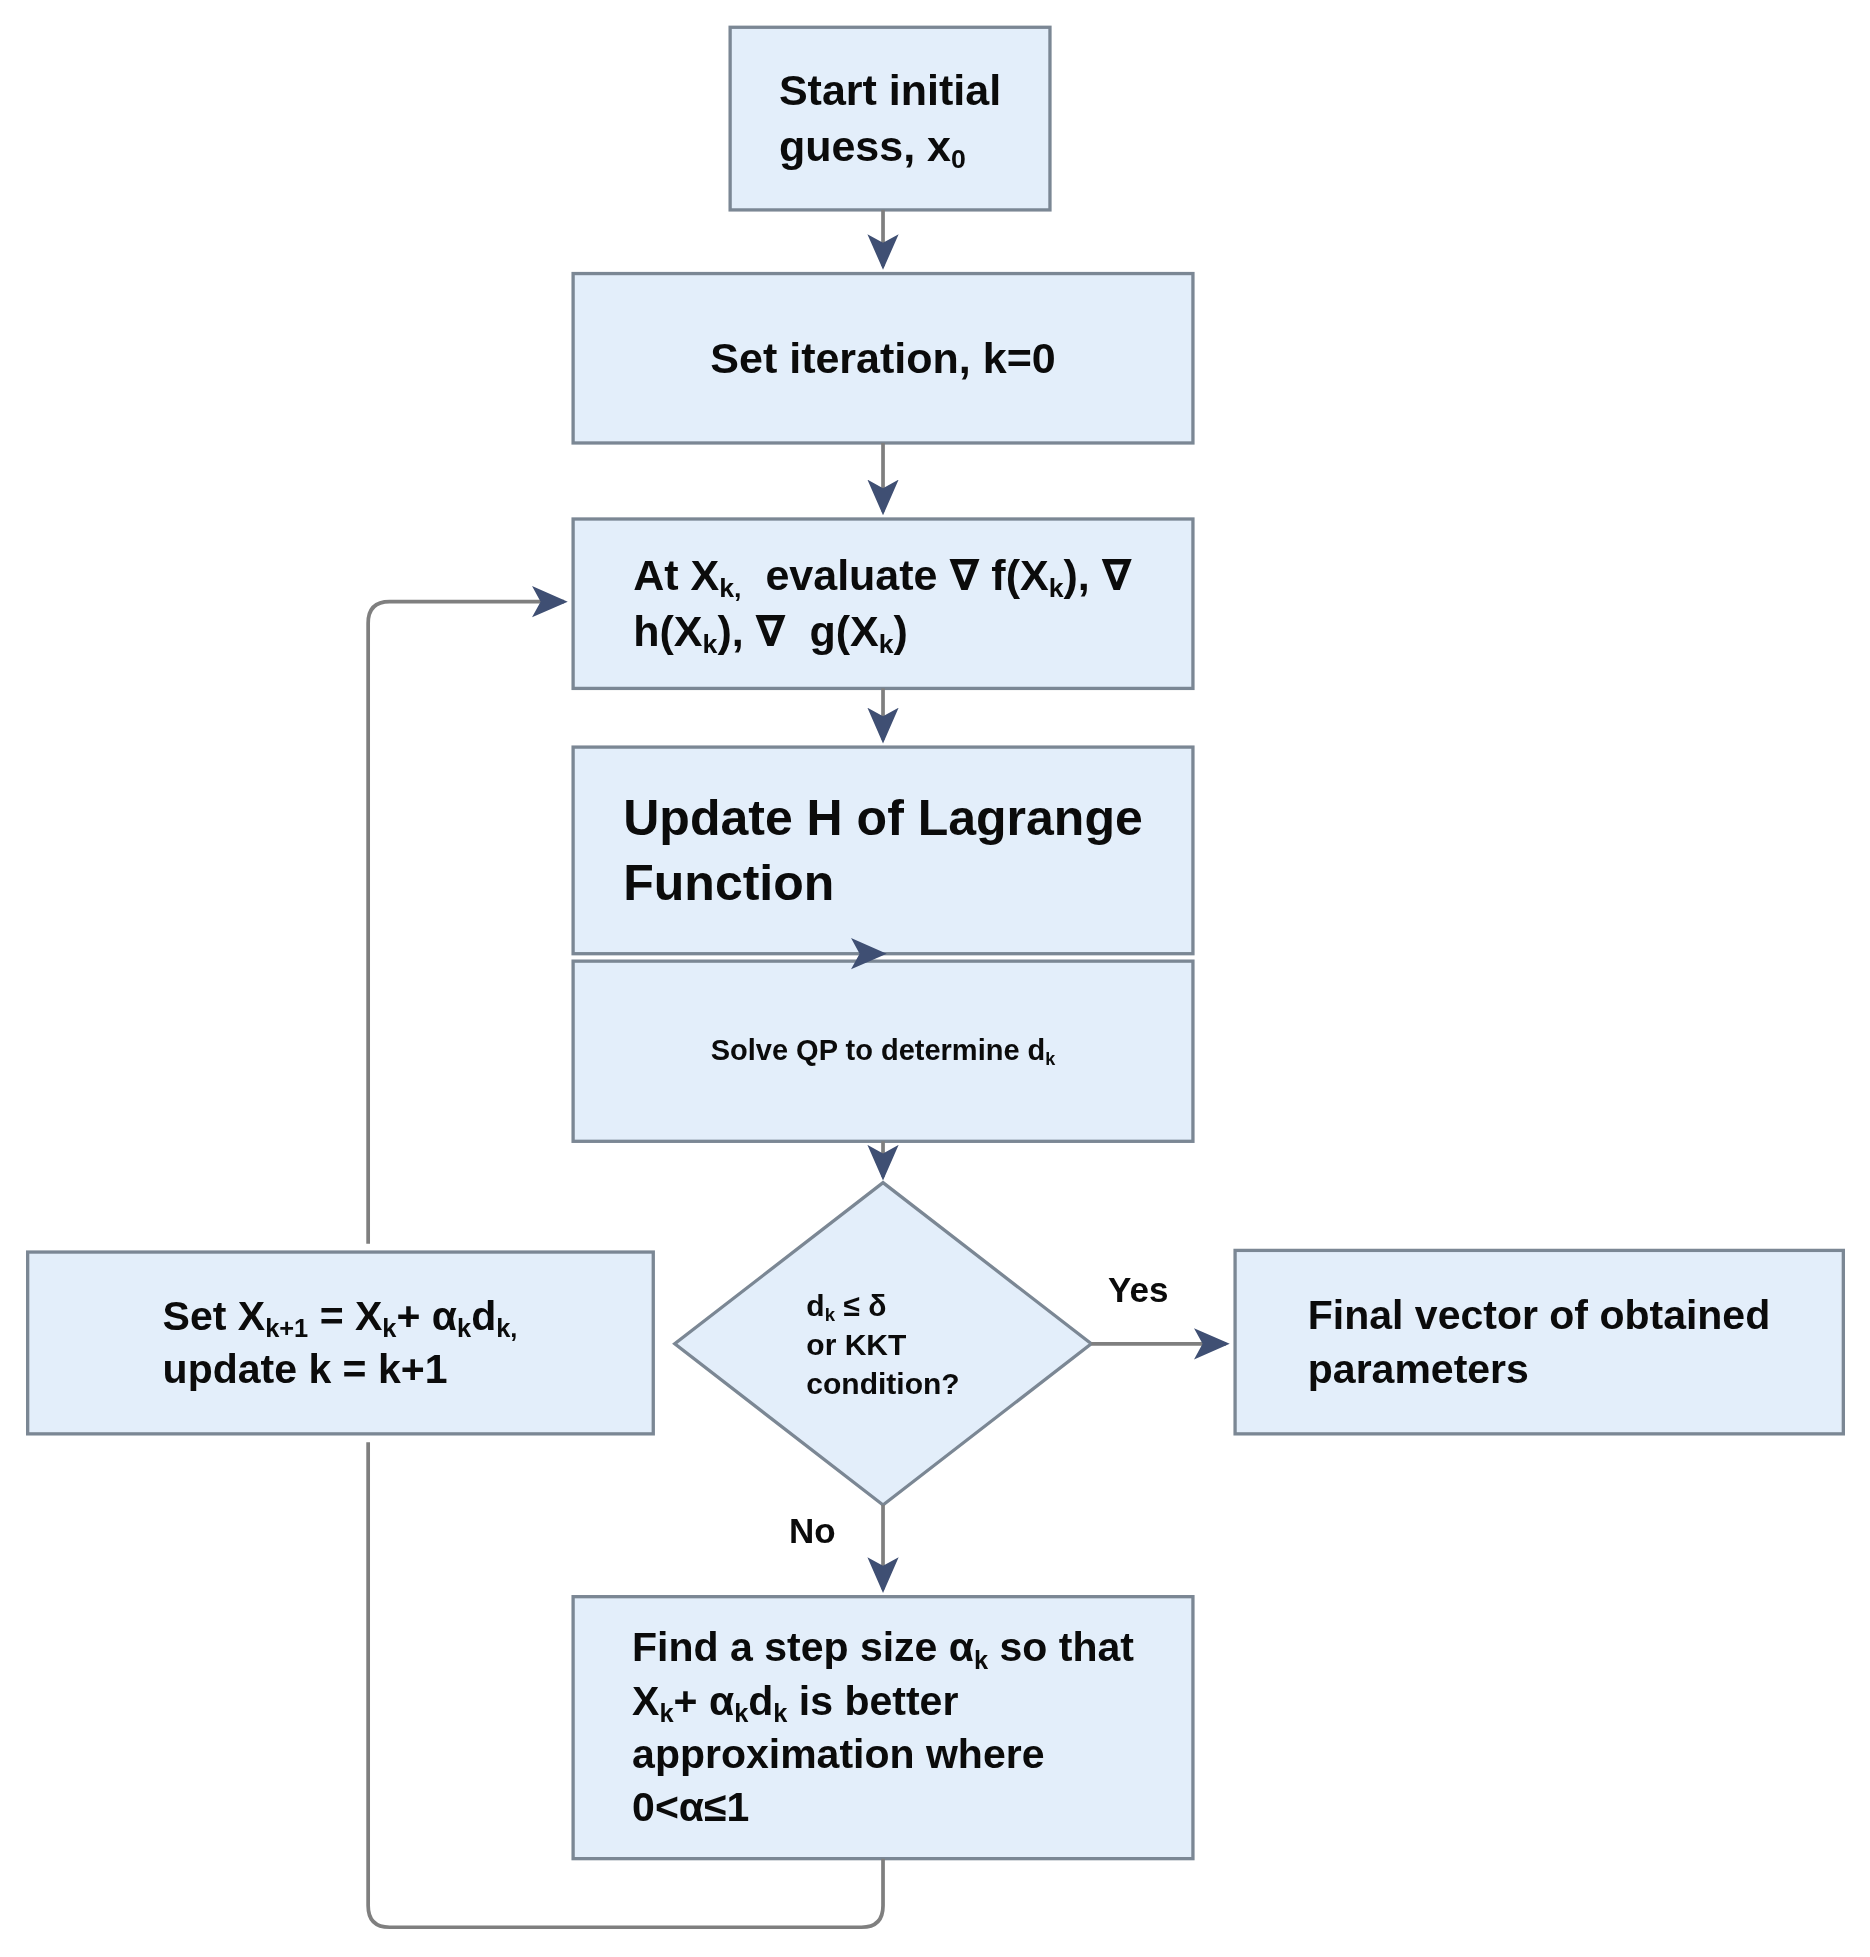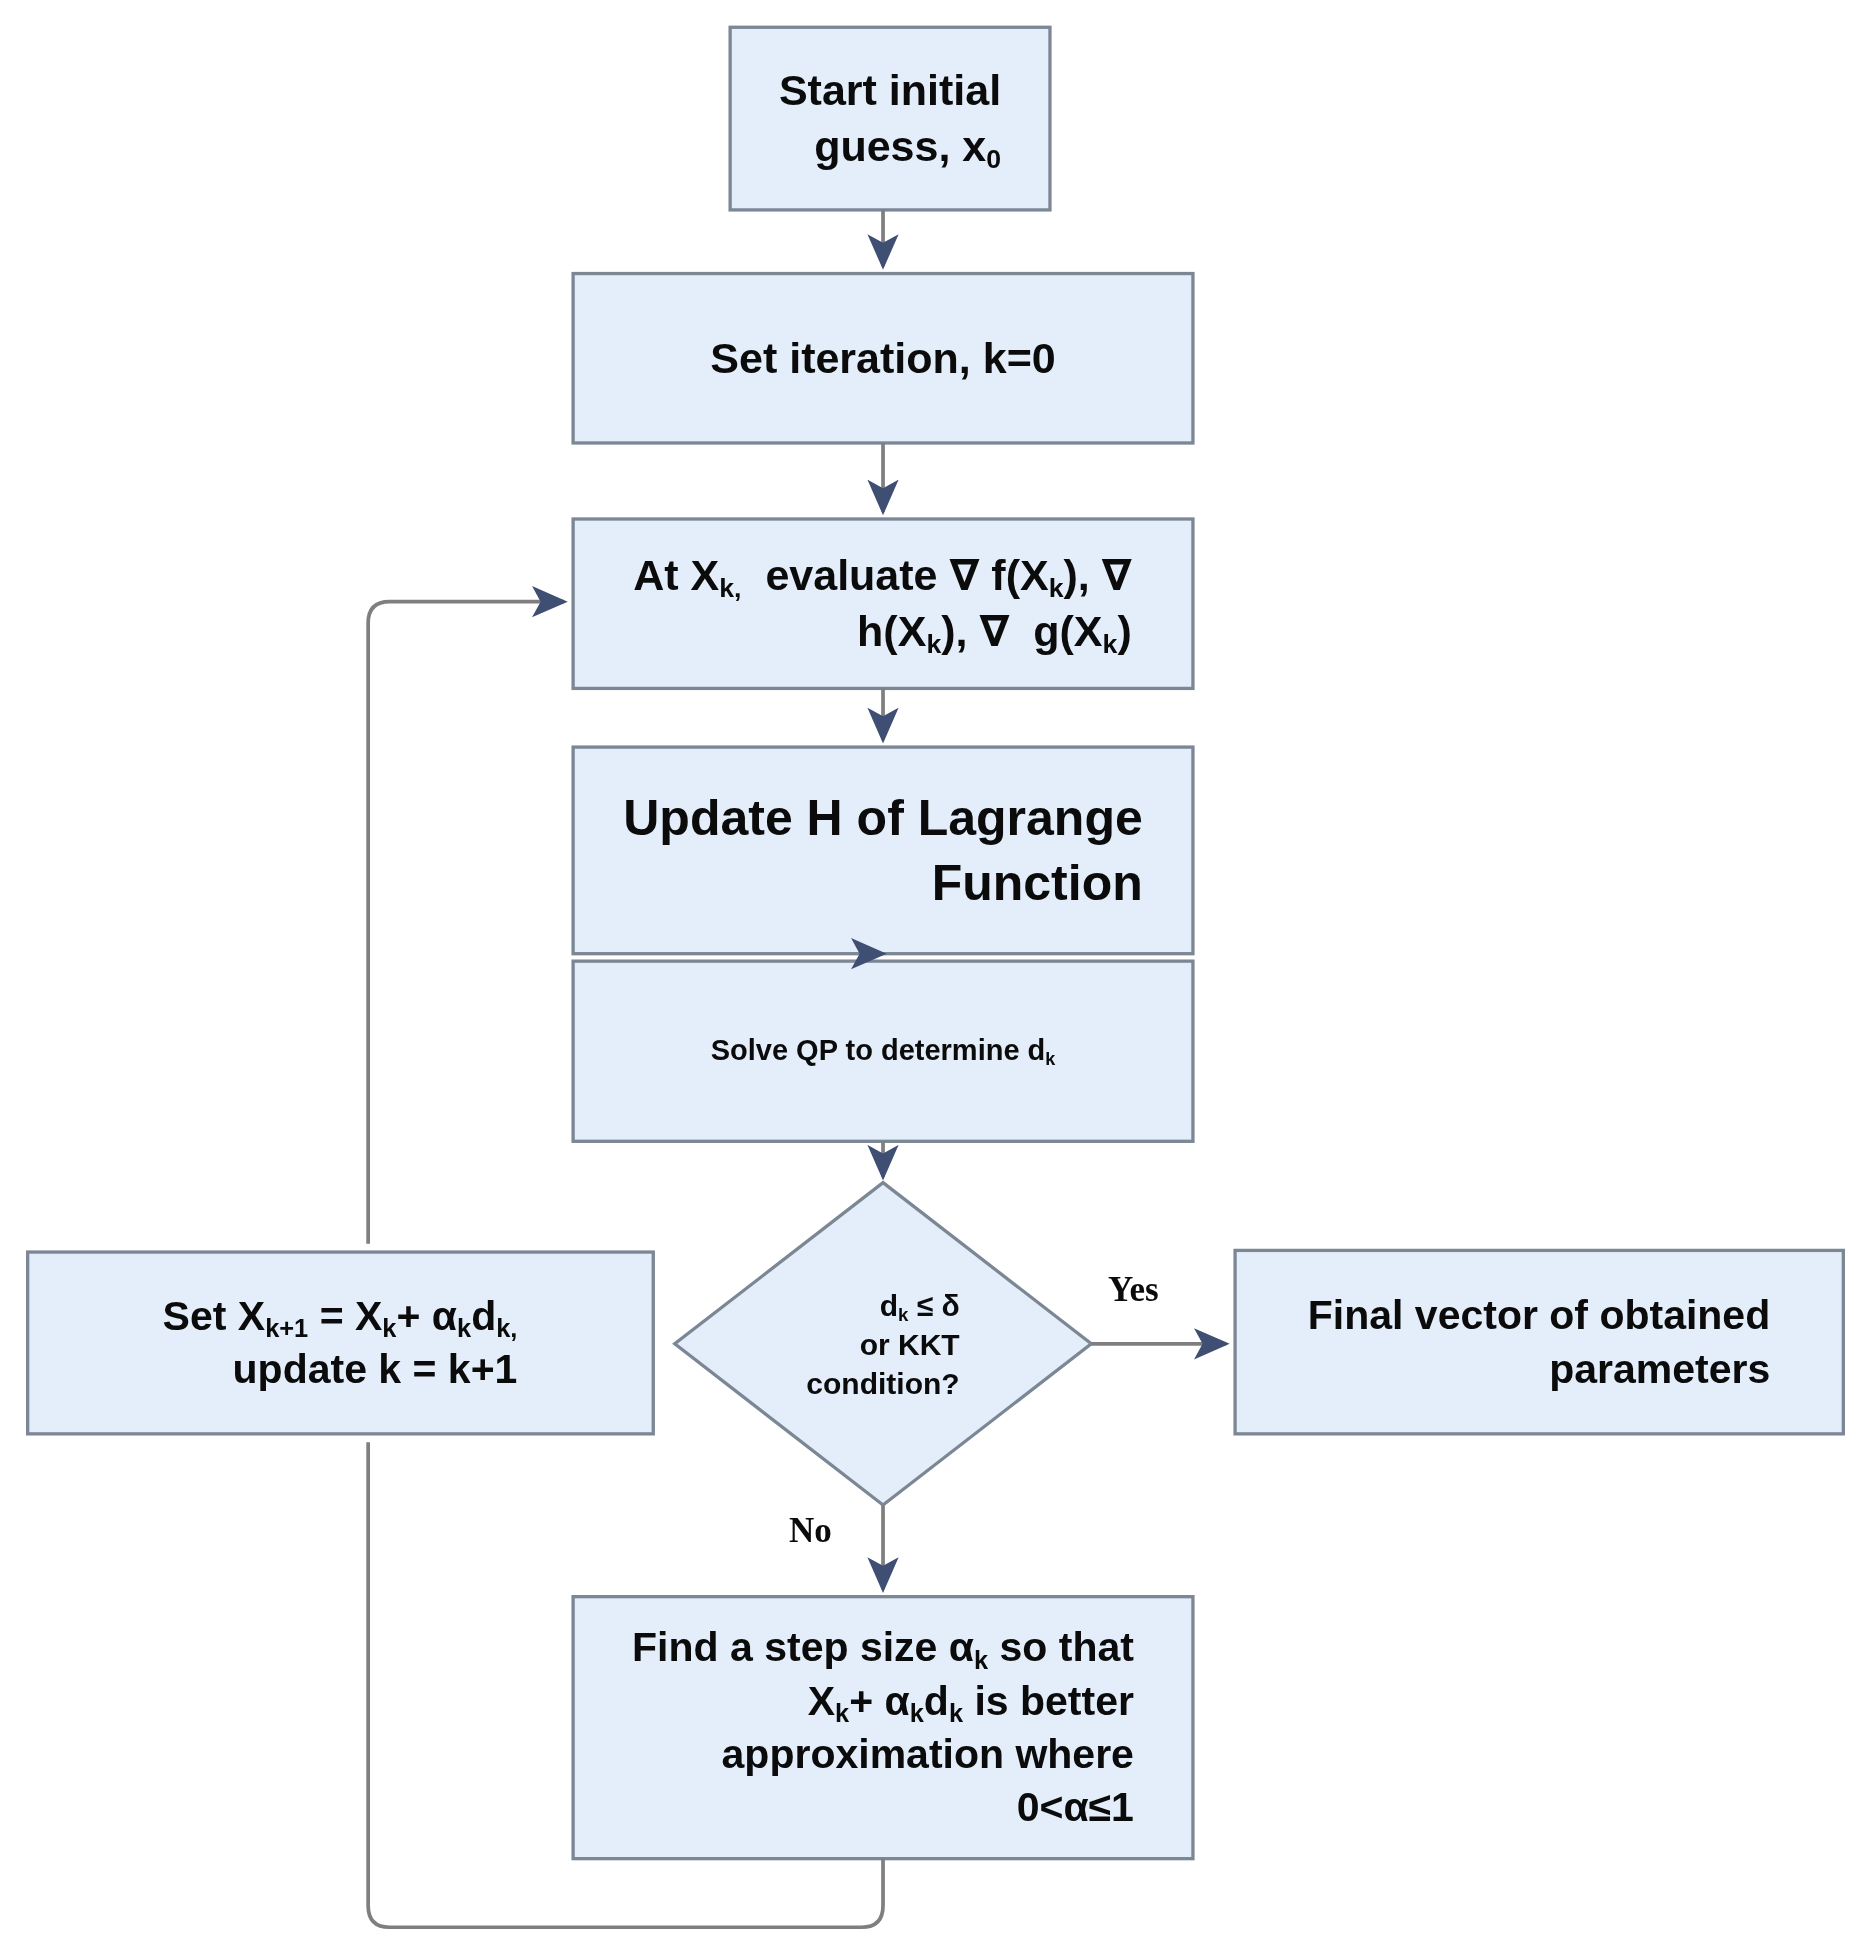--- a/index.html
+++ b/index.html
@@ -22,34 +22,34 @@
     left: 0;
     top: 0;
     width: 1871px;
     height: 1957px;
   }
   .node-label {
     position: absolute;
     display: flex;
     align-items: center;
     justify-content: center;
-    text-align: right;
+    text-align: left;
     color: #0b0b0b;
     font-weight: bold;
     line-height: 1.30;
     font-family: "Liberation Sans", sans-serif;
     white-space: pre-line;
     pointer-events: none;
   }
   .edge-label {
     position: absolute;
     color: #0b0b0b;
     font-weight: bold;
     font-size: 35px;
-    font-family: Liberation Serif, serif;
+    font-family: Liberation Sans, sans-serif;
     white-space: nowrap;
   }
   sub {
     font-size: 0.62em;
     vertical-align: baseline;
     position: relative;
     bottom: -0.28em;
     font-weight: bold;
   }
   .nabla { font-family: "DejaVu Sans", sans-serif; }

